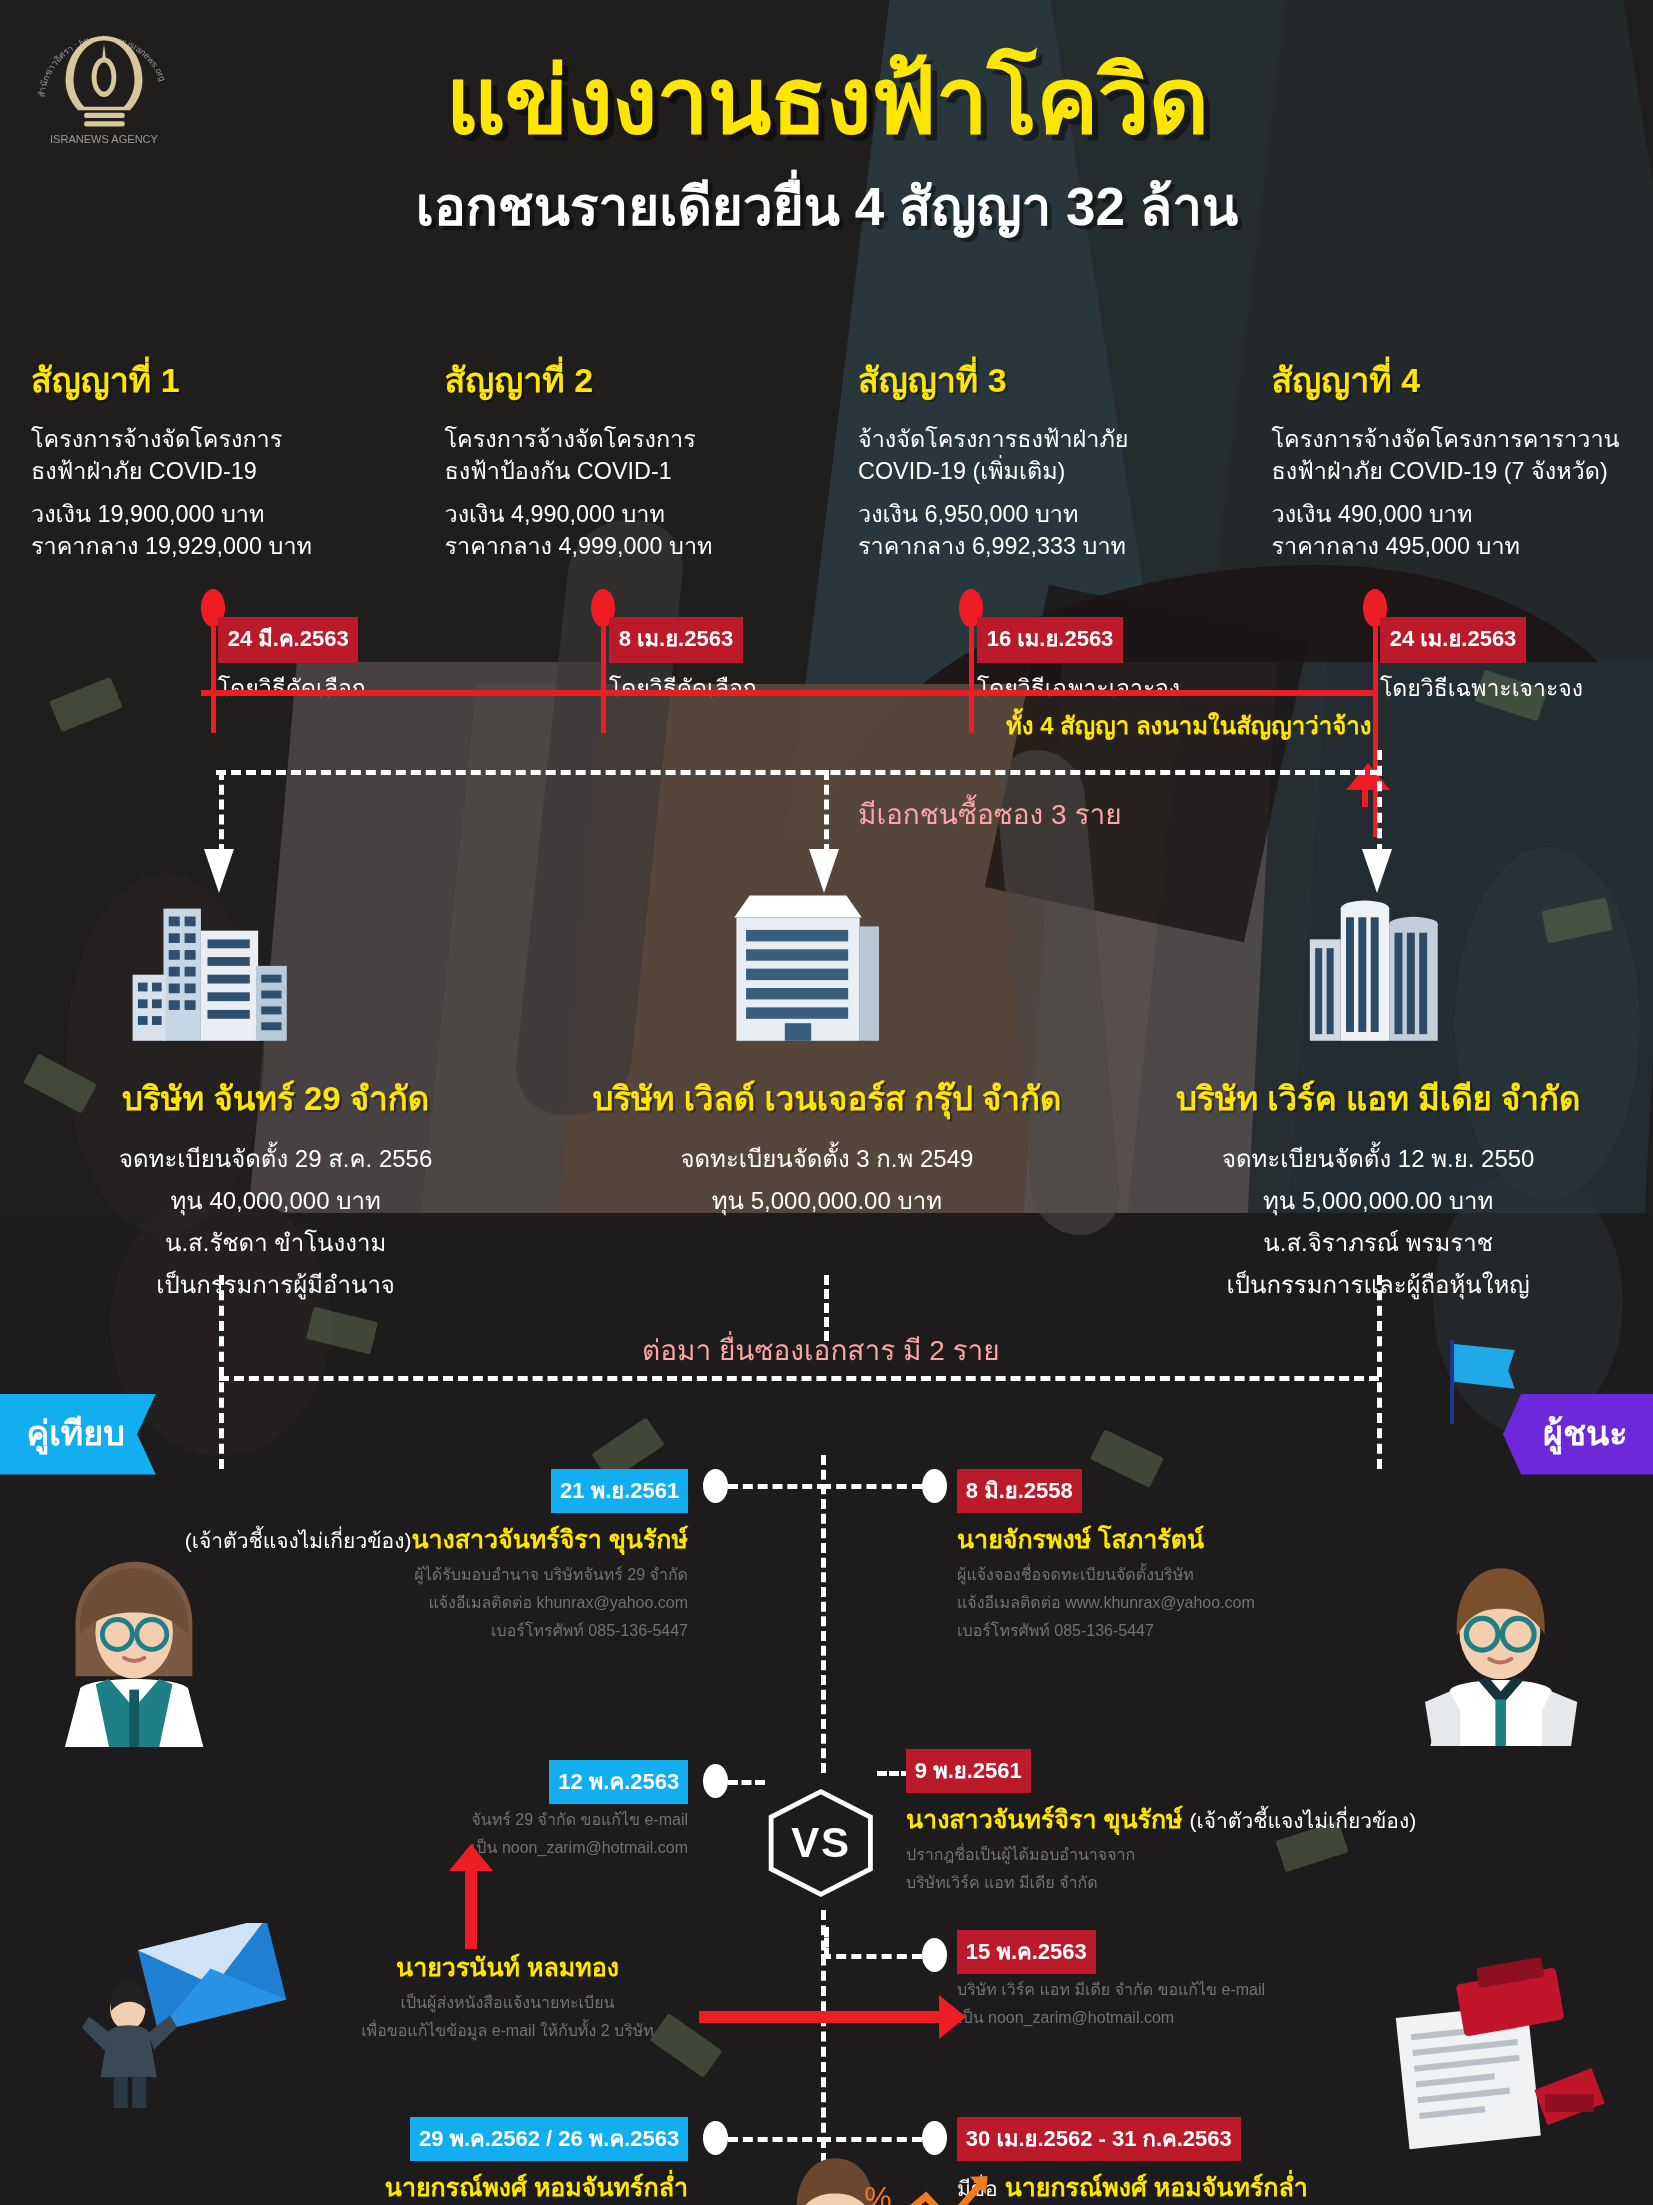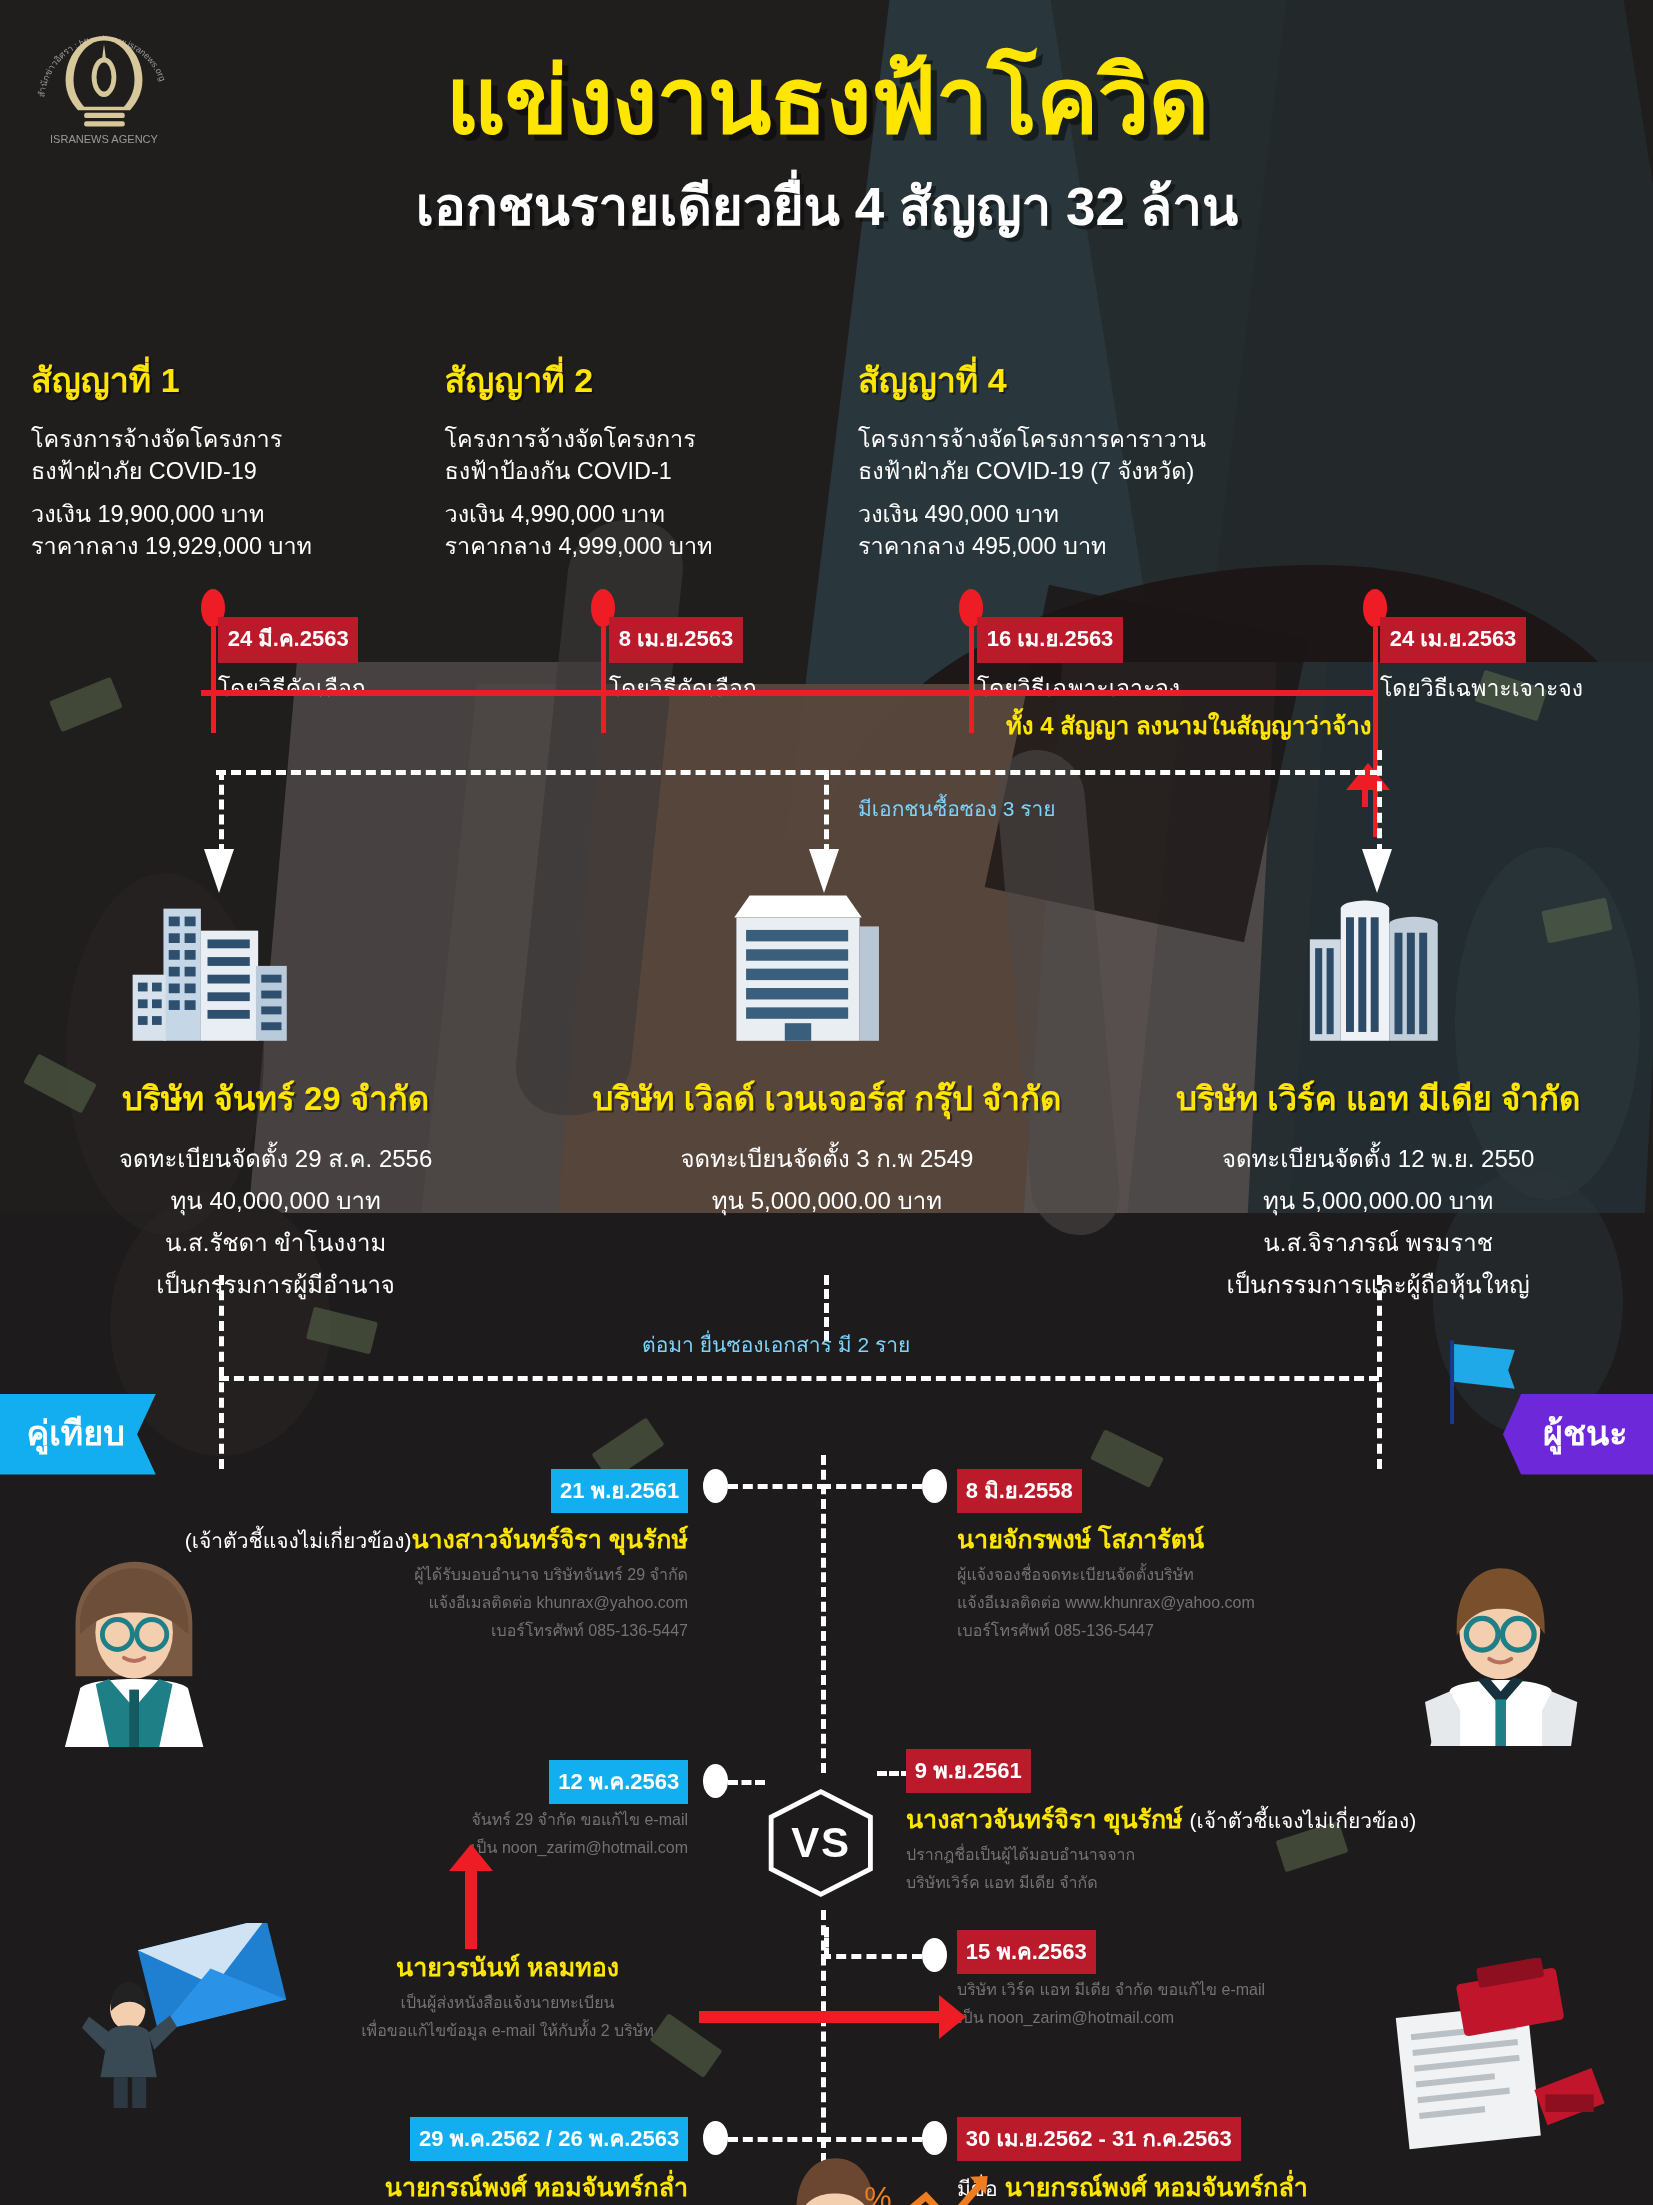--- a/index.html
+++ b/index.html
@@ -74,21 +74,21 @@
   .red-rail { position:absolute; background:#ee1c24; }
 
   .signline { position:absolute; font-size:24px; color:#ffe600; font-weight:700; }
 
   
   .dash-h { position:absolute; border-top:5.7px dashed #fff; }
   .dash-v { position:absolute; border-left:5.7px dashed #fff; }
   .arrow-dn { position:absolute; width:0;height:0;
               border-left:15px solid transparent; border-right:15px solid transparent;
               border-top:44px solid #fff; }
-  .mid-note { position:absolute; font-size:21px; color:#7dd3fc; }
+  .mid-note { position:absolute; font-size:28px; color:#fca5a5; }
 
   
   .bld { position:absolute; }
 
   
   .companies { position:absolute; top:1072px; left:0; width:1654px; display:flex; text-align:center; }
   .company { width:33.33%; padding:0 17.6px; }
   .company h4 { font-size:33px; font-weight:800; color:#ffe600; margin-bottom:13.2px;
                 text-shadow:2.2px 2.2px 0 rgba(0,0,0,.4); }
   .company p { font-size:24px; line-height:1.75; color:#fff; }
@@ -195,20 +195,27 @@
     <p>ธงฟ้าฝ่าภัย COVID-19</p>
     <p class="gap">วงเงิน 19,900,000 บาท</p>
     <p>ราคากลาง 19,929,000 บาท</p>
   </div>
   <div class="contract">
     <h3>สัญญาที่ 2</h3>
     <p>โครงการจ้างจัดโครงการ</p>
     <p>ธงฟ้าป้องกัน COVID-1</p>
     <p class="gap">วงเงิน 4,990,000 บาท</p>
     <p>ราคากลาง 4,999,000 บาท</p>
+  </div>
+  <div class="contract">
+    <h3>สัญญาที่ 3</h3>
+    <p>จ้างจัดโครงการธงฟ้าฝ่าภัย</p>
+    <p>COVID-19 (เพิ่มเติม)</p>
+    <p class="gap">วงเงิน 6,950,000 บาท</p>
+    <p>ราคากลาง 6,992,333 บาท</p>
   </div>
   <div class="contract">
     <h3>สัญญาที่ 4</h3>
     <p>โครงการจ้างจัดโครงการคาราวาน</p>
     <p>ธงฟ้าฝ่าภัย COVID-19 (7 จังหวัด)</p>
     <p class="gap">วงเงิน 490,000 บาท</p>
     <p>ราคากลาง 495,000 บาท</p>
   </div>
 </div>
 

